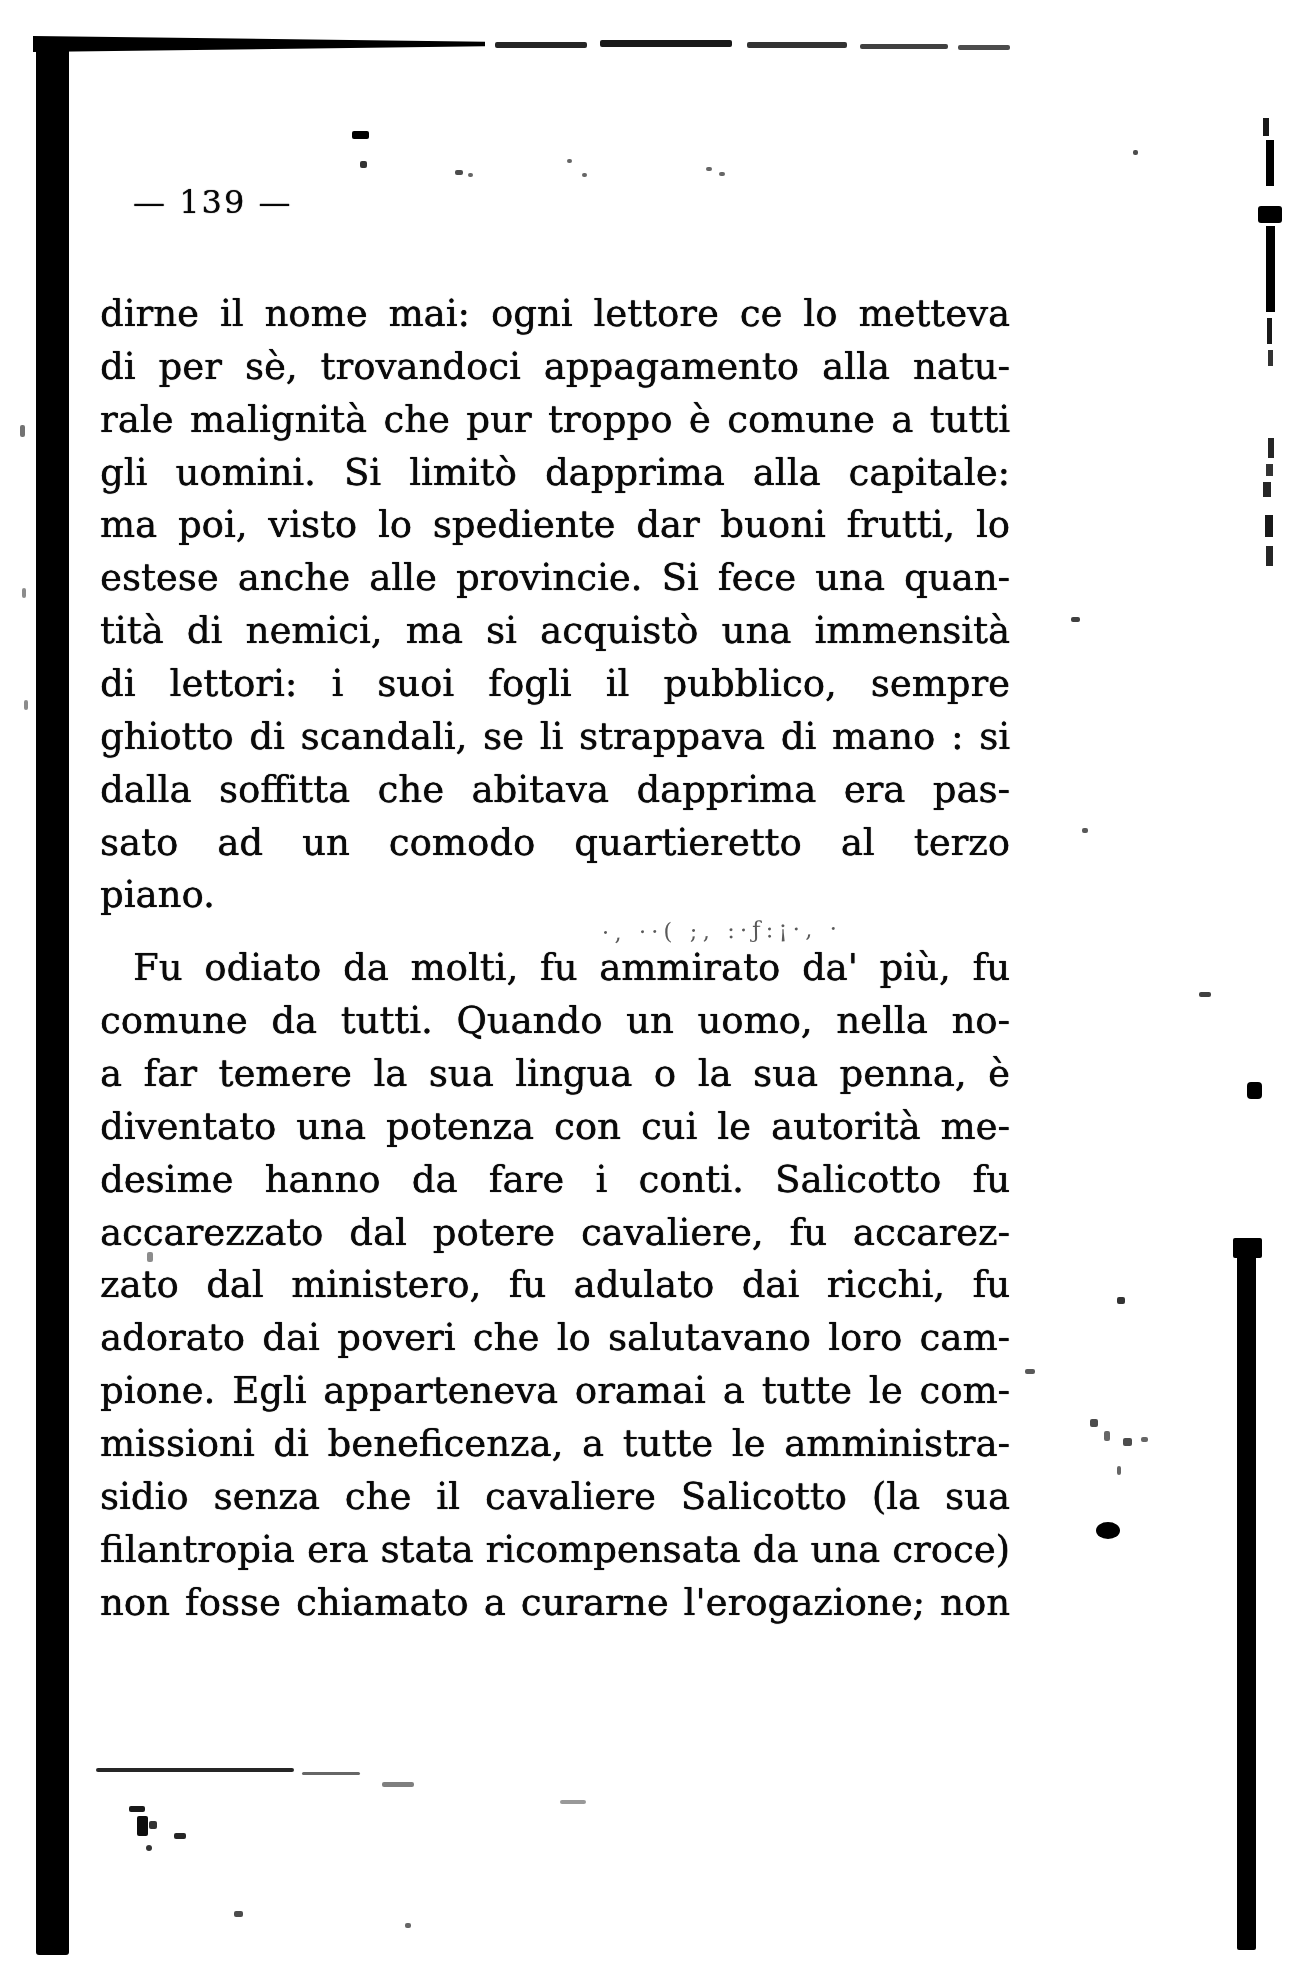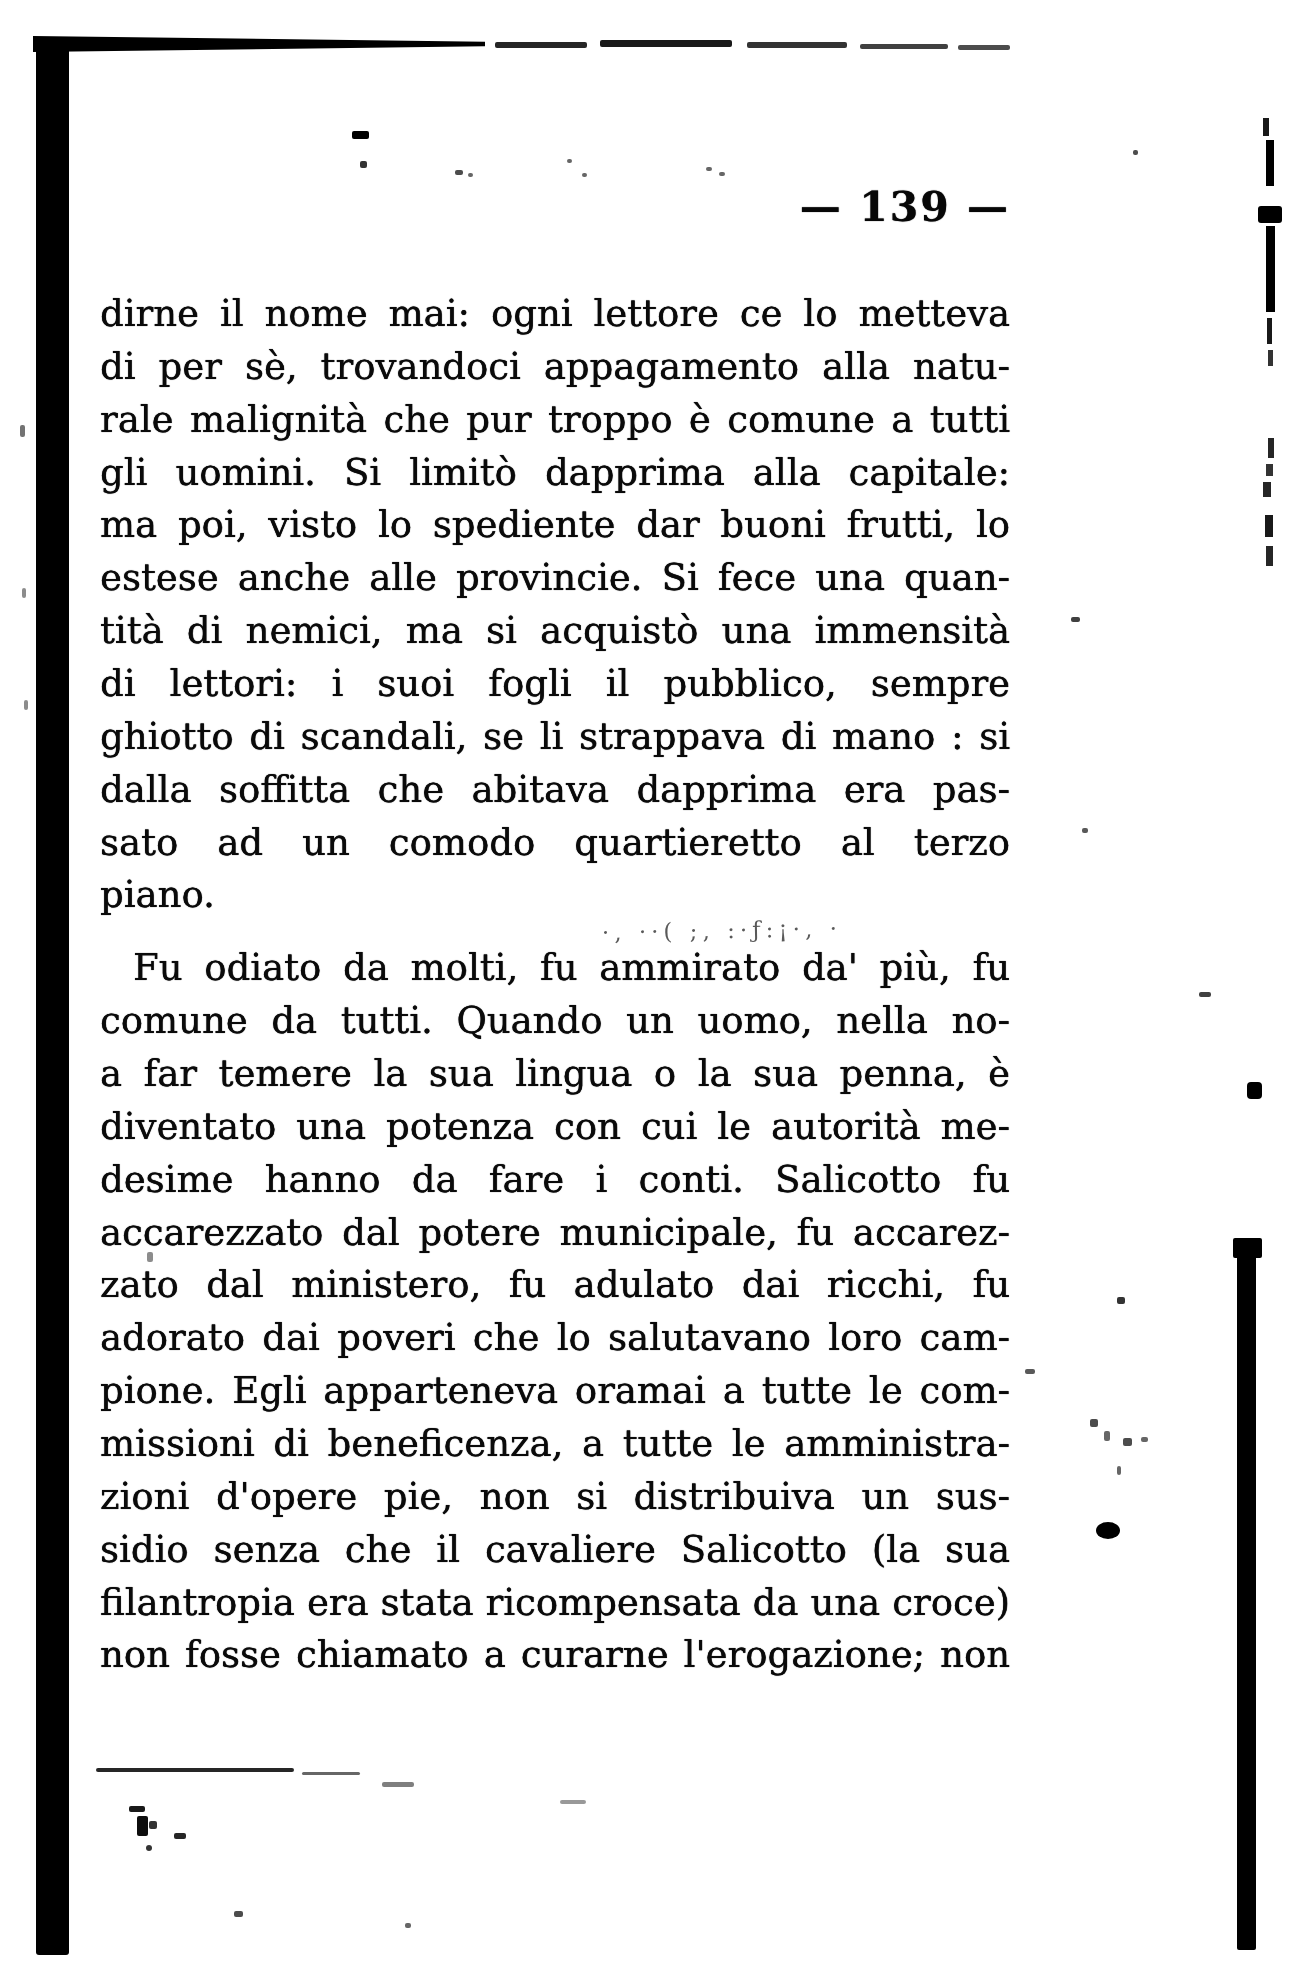--- a/index.html
+++ b/index.html
@@ -8,22 +8,22 @@
     background:#ffffff;
     position:relative;
     overflow:hidden;
     font-family:"DejaVu Serif","Liberation Serif",serif;
     color:#0b0b0b;
   }
   .scan-page{position:absolute;inset:0;background:#fff;}
   .page-number{
     position:absolute;
     left:95px;top:183px;width:915px;
-    text-align:right;text-indent:38px;
-    font-size:41px;font-weight:bold;
+    text-align:left;text-indent:38px;
+    font-size:32px;font-weight:normal;
     letter-spacing:2px;
     color:#070707;
     text-shadow:0 0 1px rgba(0,0,0,.85);
     white-space:nowrap;
   }
   .body-text{
     position:absolute;
     left:100px;top:288px;width:910px;
     font-size:37px;
     line-height:52.86px;
@@ -67,26 +67,25 @@
       <div class="text-line">di lettori: i suoi fogli il pubblico, sempre</div>
       <div class="text-line">ghiotto di scandali, se li strappava di mano : si</div>
       <div class="text-line">dalla soffitta che abitava dapprima era pas-</div>
       <div class="text-line">sato ad un comodo quartieretto al terzo</div>
       <div class="text-line no-just">piano.</div>
       <div class="text-line indent">Fu odiato da molti, fu ammirato da' più, fu</div>
       <div class="text-line">comune da tutti. Quando un uomo, nella no-</div>
       <div class="text-line">a far temere la sua lingua o la sua penna, è</div>
       <div class="text-line">diventato una potenza con cui le autorità me-</div>
       <div class="text-line">desime hanno da fare i conti. Salicotto fu</div>
-      <div class="text-line">accarezzato dal potere municipale, fu accarez-</div>
+      <div class="text-line">accarezzato dal potere cavaliere, fu accarez-</div>
       <div class="text-line">zato dal ministero, fu adulato dai ricchi, fu</div>
       <div class="text-line">adorato dai poveri che lo salutavano loro cam-</div>
       <div class="text-line">pione. Egli apparteneva oramai a tutte le com-</div>
       <div class="text-line">missioni di beneficenza, a tutte le amministra-</div>
-      <div class="text-line">zioni d'opere pie, non si distribuiva un sus-</div>
       <div class="text-line">sidio senza che il cavaliere Salicotto (la sua</div>
       <div class="text-line">filantropia era stata ricompensata da una croce)</div>
       <div class="text-line">non fosse chiamato a curarne l'erogazione; non</div>
     </div>
 
   <div class="smudge-line">·‚ ··( ;‚ :·ƒ:¡·‚ ·</div>
 
   <div id="artifacts">
       <div class="artifact" style="left: 36px; top: 40px; width: 33px; height: 1915px; border-radius: 3px;"></div>
       <div class="artifact" style="left: 33px; top: 36px; width: 452px; height: 16px; clip-path: polygon(0px 0px, 100% 36%, 100% 64%, 0px 100%);"></div>

